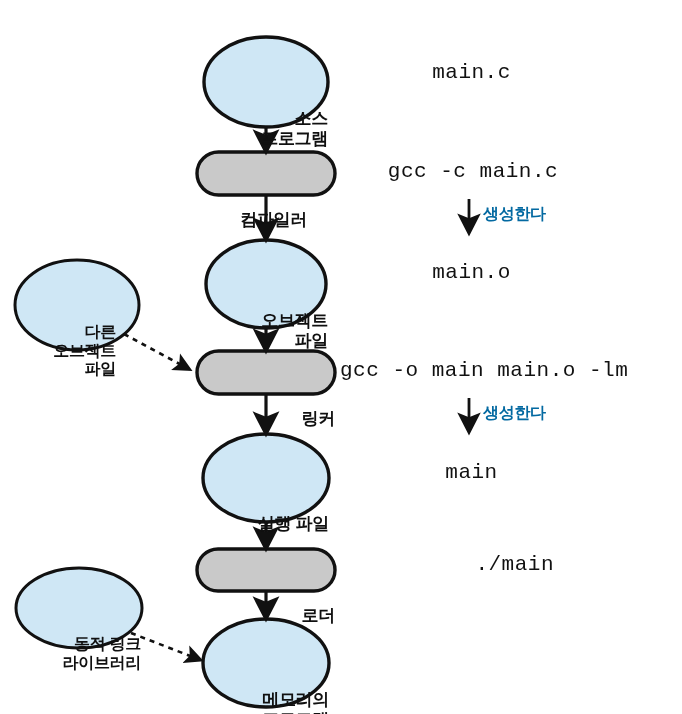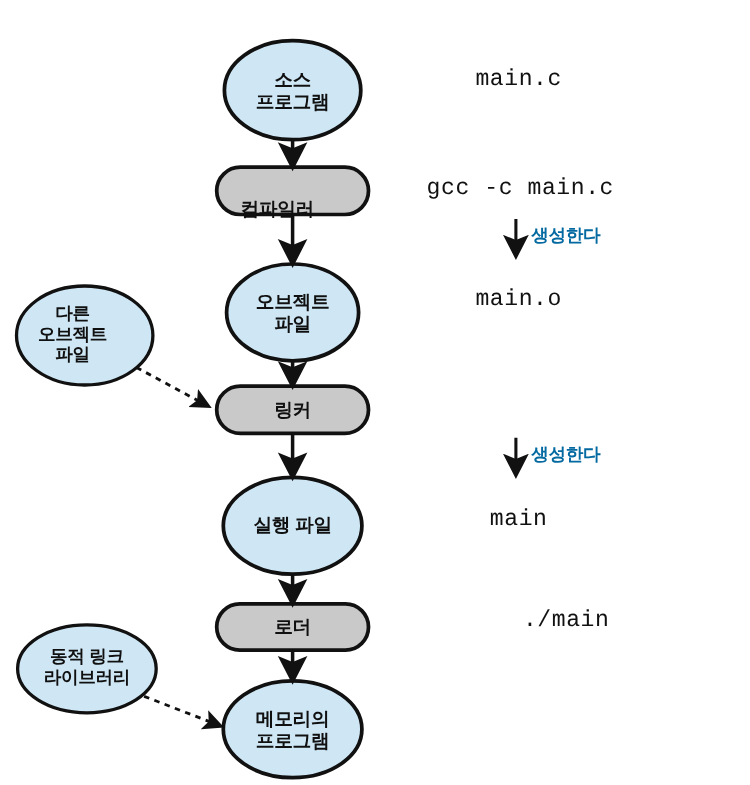--- a/index.html
+++ b/index.html
@@ -23,30 +23,31 @@
     position: absolute;
     left: 0;
     top: 0;
     width: 682px;
     height: 714px;
   }
   .node-label {
     position: absolute;
     display: flex;
     flex-direction: column;
-    align-items: center;
+    align-items: flex-end;
     justify-content: center;
     text-align: center;
     font-family: "Liberation Sans", sans-serif;
     font-weight: 700;
     font-size: 17px;
     line-height: 1.16;
     color: #101010;
     letter-spacing: -0.3px;
     pointer-events: none;
+    margin-top: 46px;
   }
   .node-label span {
     display: block;
     white-space: nowrap;
   }
   .side-label {
     font-size: 16px;
   }
   .code-label {
     position: absolute;
@@ -119,21 +120,21 @@
     <line x1="469" y1="199" x2="469" y2="228" stroke="#111111" stroke-width="2.8" marker-end="url(#arrowhead)"></line>
 
     <line x1="469" y1="398" x2="469" y2="427" stroke="#111111" stroke-width="2.8" marker-end="url(#arrowhead)"></line>
   </svg>
 
   <div class="node-label" style="left:204px; top:57px; width:124px; height:52px;">
     <span>소스</span>
     <span>프로그램</span>
   </div>
 
-  <div class="node-label" style="left:197px; top:168px; width:110px; height:43px;">
+  <div class="node-label" style="left:197px; top:152px; width:110px; height:43px;">
     <span>컴파일러</span>
   </div>
 
   <div class="node-label" style="left:204px; top:259px; width:124px; height:52px;">
     <span>오브젝트</span>
     <span>파일</span>
   </div>
 
   <div class="node-label side-label" style="left:16px; top:272px; width:100px; height:66px;">
     <span>다른</span>
@@ -162,20 +163,21 @@
     <span>메모리의</span>
     <span>프로그램</span>
   </div>
 
   <div class="code-label" style="left:378px; top:160px; width:190px;">gcc -c main.c</div>
 
   <div class="code-label" style="left:389px; top:61px; width:165px;">main.c</div>
 
   <div class="code-label" style="left:389px; top:261px; width:165px;">main.o</div>
 
+  <div class="code-label" style="left:340px; top:359px; width:270px;">gcc -o main main.o -lm</div>
 
   <div class="code-label" style="left:389px; top:461px; width:165px;">main</div>
 
   <div class="code-label" style="left:389px; top:553px; width:165px;text-align:right;">./main</div>
 
   <div class="annot-label" style="left:483px; top:204px;">생성한다</div>
 
   <div class="annot-label" style="left:483px; top:403px;">생성한다</div>
 
 </div>

